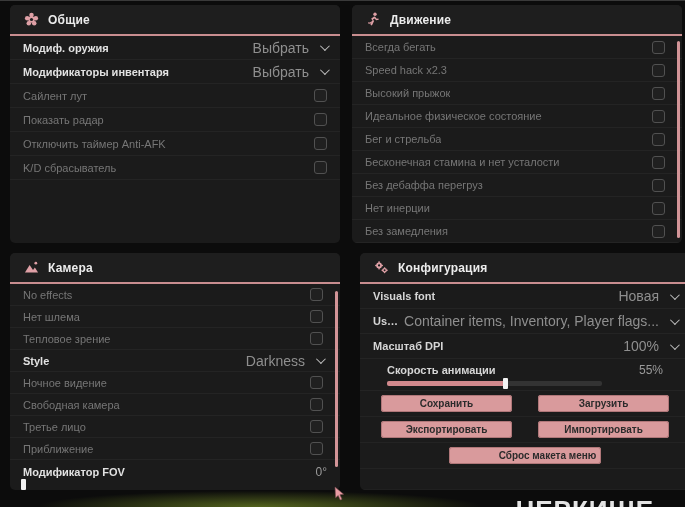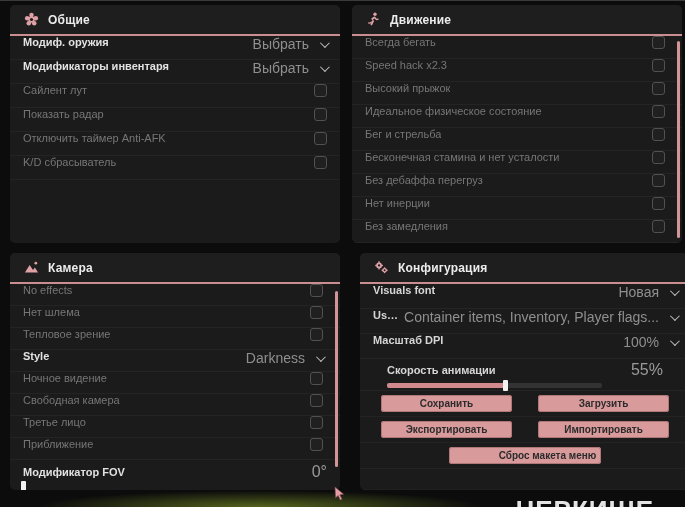--- a/index.html
+++ b/index.html
@@ -12,21 +12,21 @@
   #p-movement{left:352px;top:5px;  width:330px;height:238px;}
   #p-camera  {left:10px; top:253px;width:330px;height:237px;}
   #p-config  {left:360px;top:253px;width:330px;height:237px;}
 
   .phead{display:flex;align-items:center;gap:9px;height:29px;padding:0 14px;
          border-bottom:2px solid #c98e90;background:#1e1e1e;}
   .phead .ptitle{color:#ececec;font-size:12px;font-weight:bold;letter-spacing:.2px;}
   .picon{width:15px;height:15px;display:inline-block;flex:0 0 auto;}
 
   .rows{position:absolute;left:0;right:0;top:31px;bottom:0;display:flex;flex-direction:column;}
-  .row{display:flex;align-items:flex-start;justify-content:space-between;
+  .row{display:flex;align-items:center;justify-content:space-between;
        padding:0 13px;border-bottom:1px solid #242424;box-sizing:border-box;flex:0 0 auto;}
   #p-general .row{height:24px;}
   #p-movement .row{height:23px;padding-right:17px;}
   #p-camera .row{height:22px;padding-right:17px;}
   #p-config .row{height:25px;}
   .lbl{font-size:11px;white-space:nowrap;overflow:hidden;text-overflow:ellipsis;}
   .dim{color:#767676;}
   .bright{color:#e2e2e2;font-weight:bold;}
   .mid{color:#d6d6d6;font-weight:bold;}
 
@@ -34,21 +34,21 @@
 
   .dd{display:flex;align-items:center;gap:11px;cursor:pointer;}
   .ddv{color:#8f8f8f;font-size:14px;white-space:nowrap;}
   .chev{width:6px;height:6px;border-right:1.6px solid #bdbdbd;border-bottom:1.6px solid #bdbdbd;
         transform:rotate(45deg) translateY(-2px);display:inline-block;}
 
   .slider-row{display:flex;flex-direction:column;justify-content:center;gap:4px;
               padding:0 27px;border-bottom:1px solid #242424;box-sizing:border-box;}
   #p-config .slider-row{height:32px;}
   .slider-line{display:flex;justify-content:space-between;align-items:center;}
-  .sval{color:#9a9a9a;font-size:16px;}
+  .sval{color:#9a9a9a;font-size:12px;}
   .track{position:relative;width:215px;height:5px;background:#333;border-radius:2px;}
   .fill{position:absolute;left:0;top:0;bottom:0;background:#d2898d;border-radius:2px;}
   .handle{position:absolute;top:-3px;width:5px;height:11px;background:#f2f2f2;border-radius:1px;transform:translateX(-2px);}
 
   .fov-row{height:30px;display:flex;flex-direction:column;justify-content:center;gap:3px;
            padding:0 13px;box-sizing:border-box;}
   .fov-track{position:relative;width:300px;height:4px;background:transparent;}
 
   .btnrow{display:flex;align-items:center;justify-content:center;gap:26px;
           border-bottom:1px solid #232323;box-sizing:border-box;}

